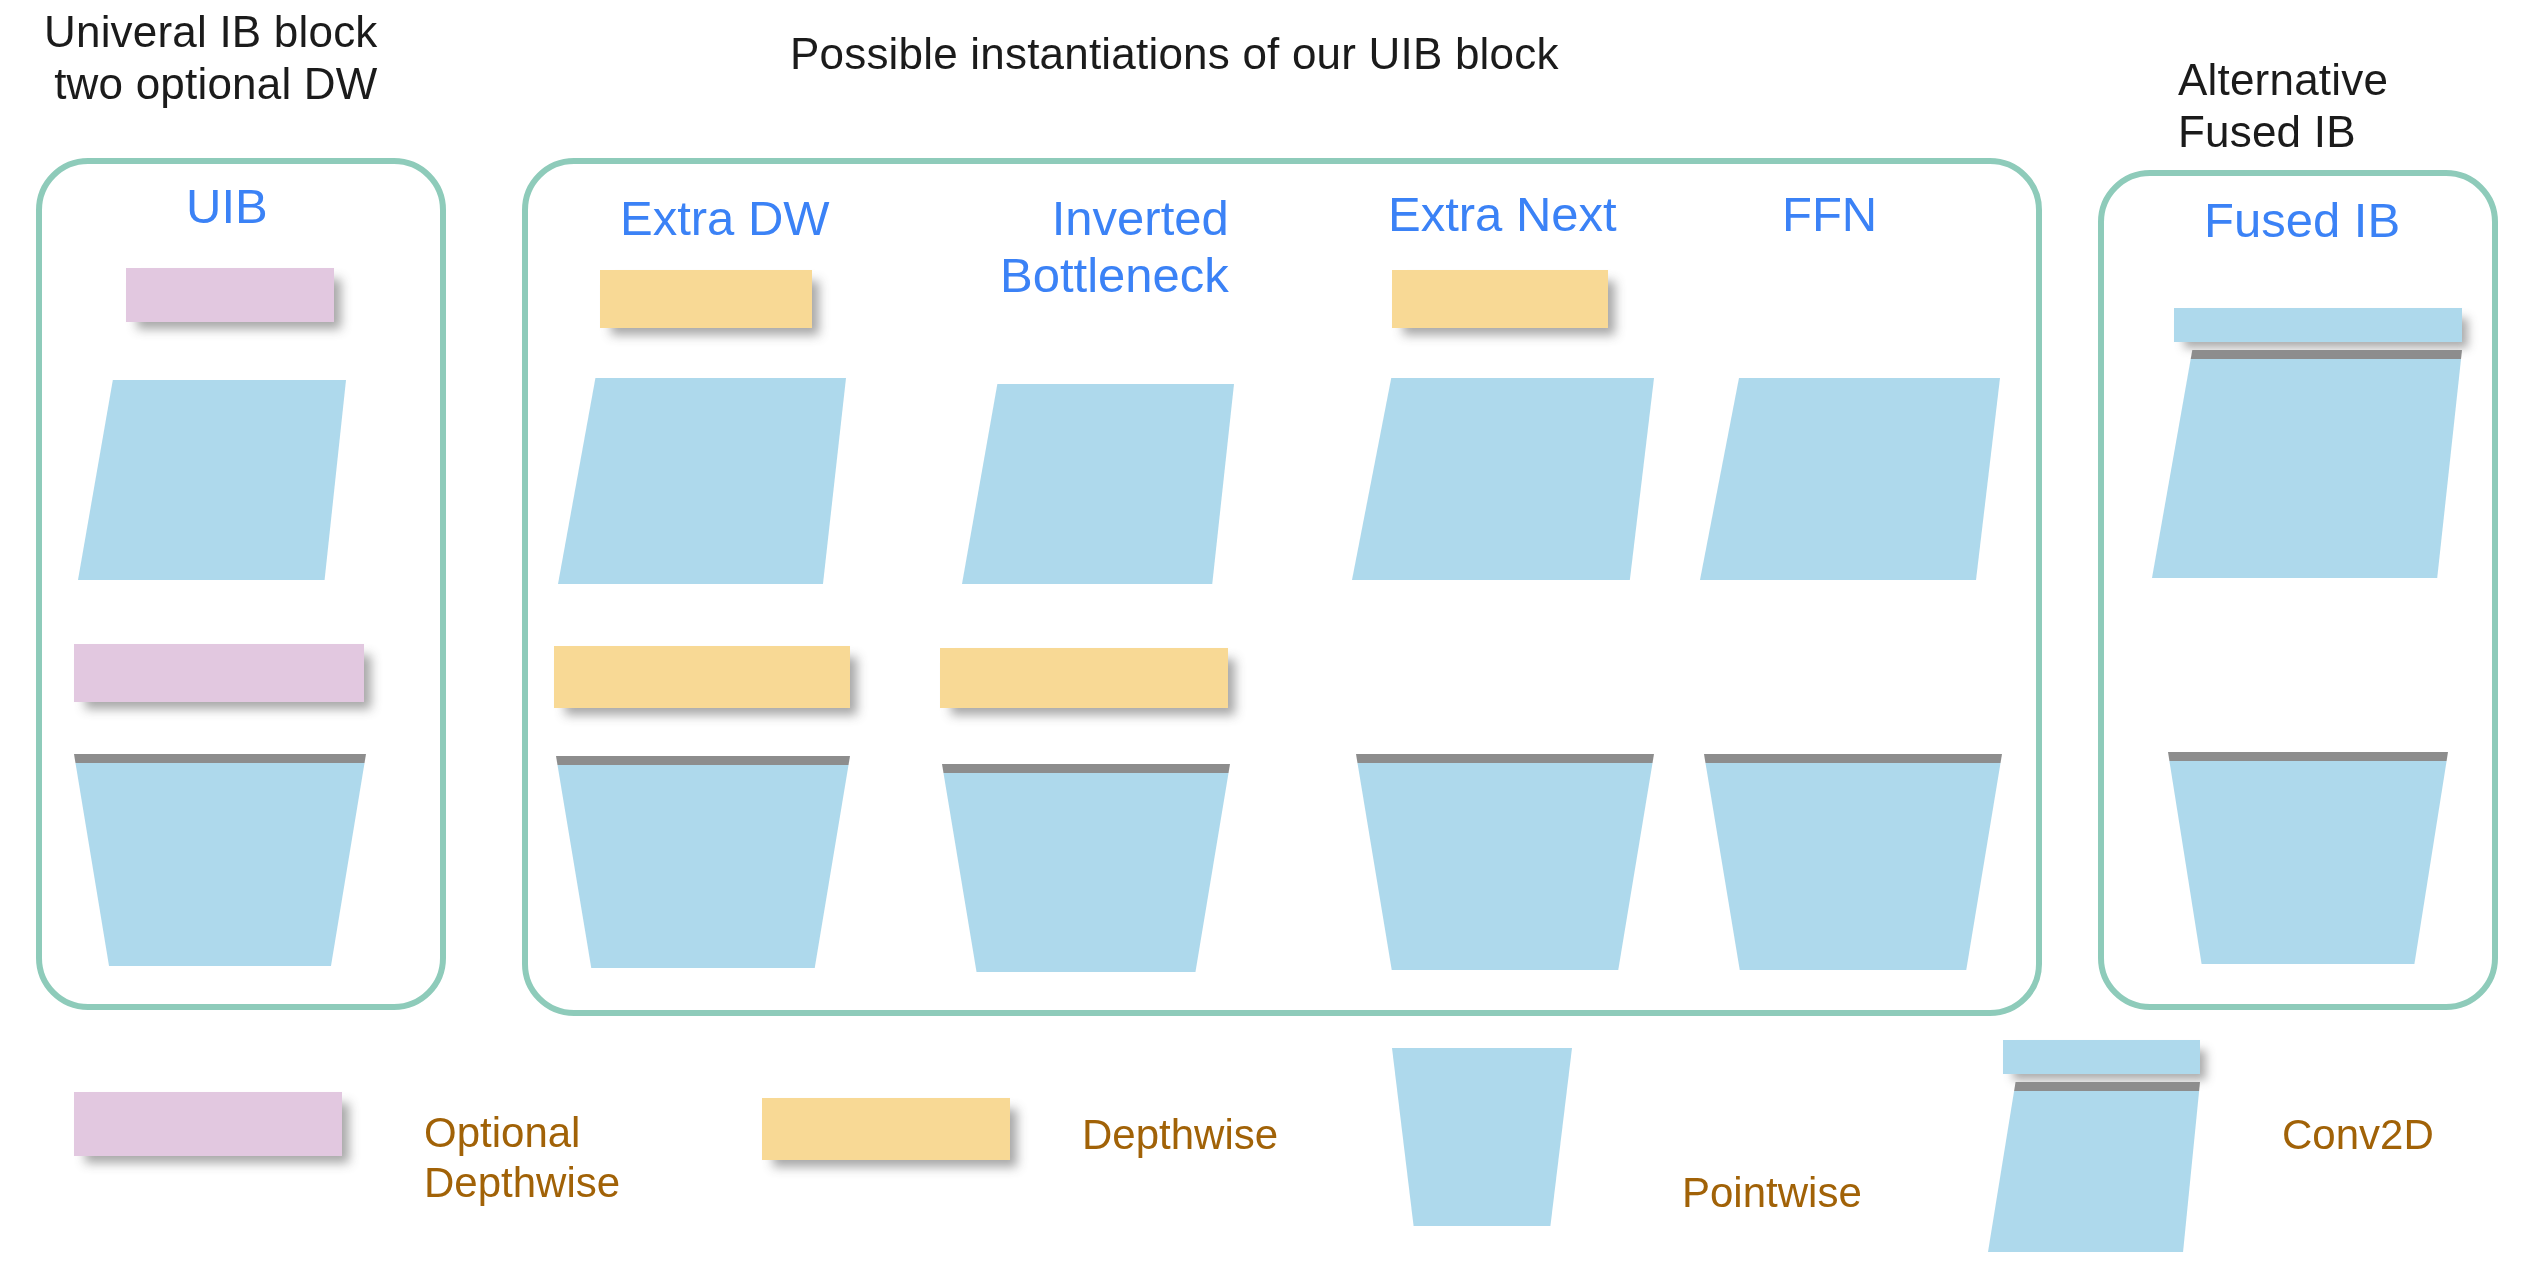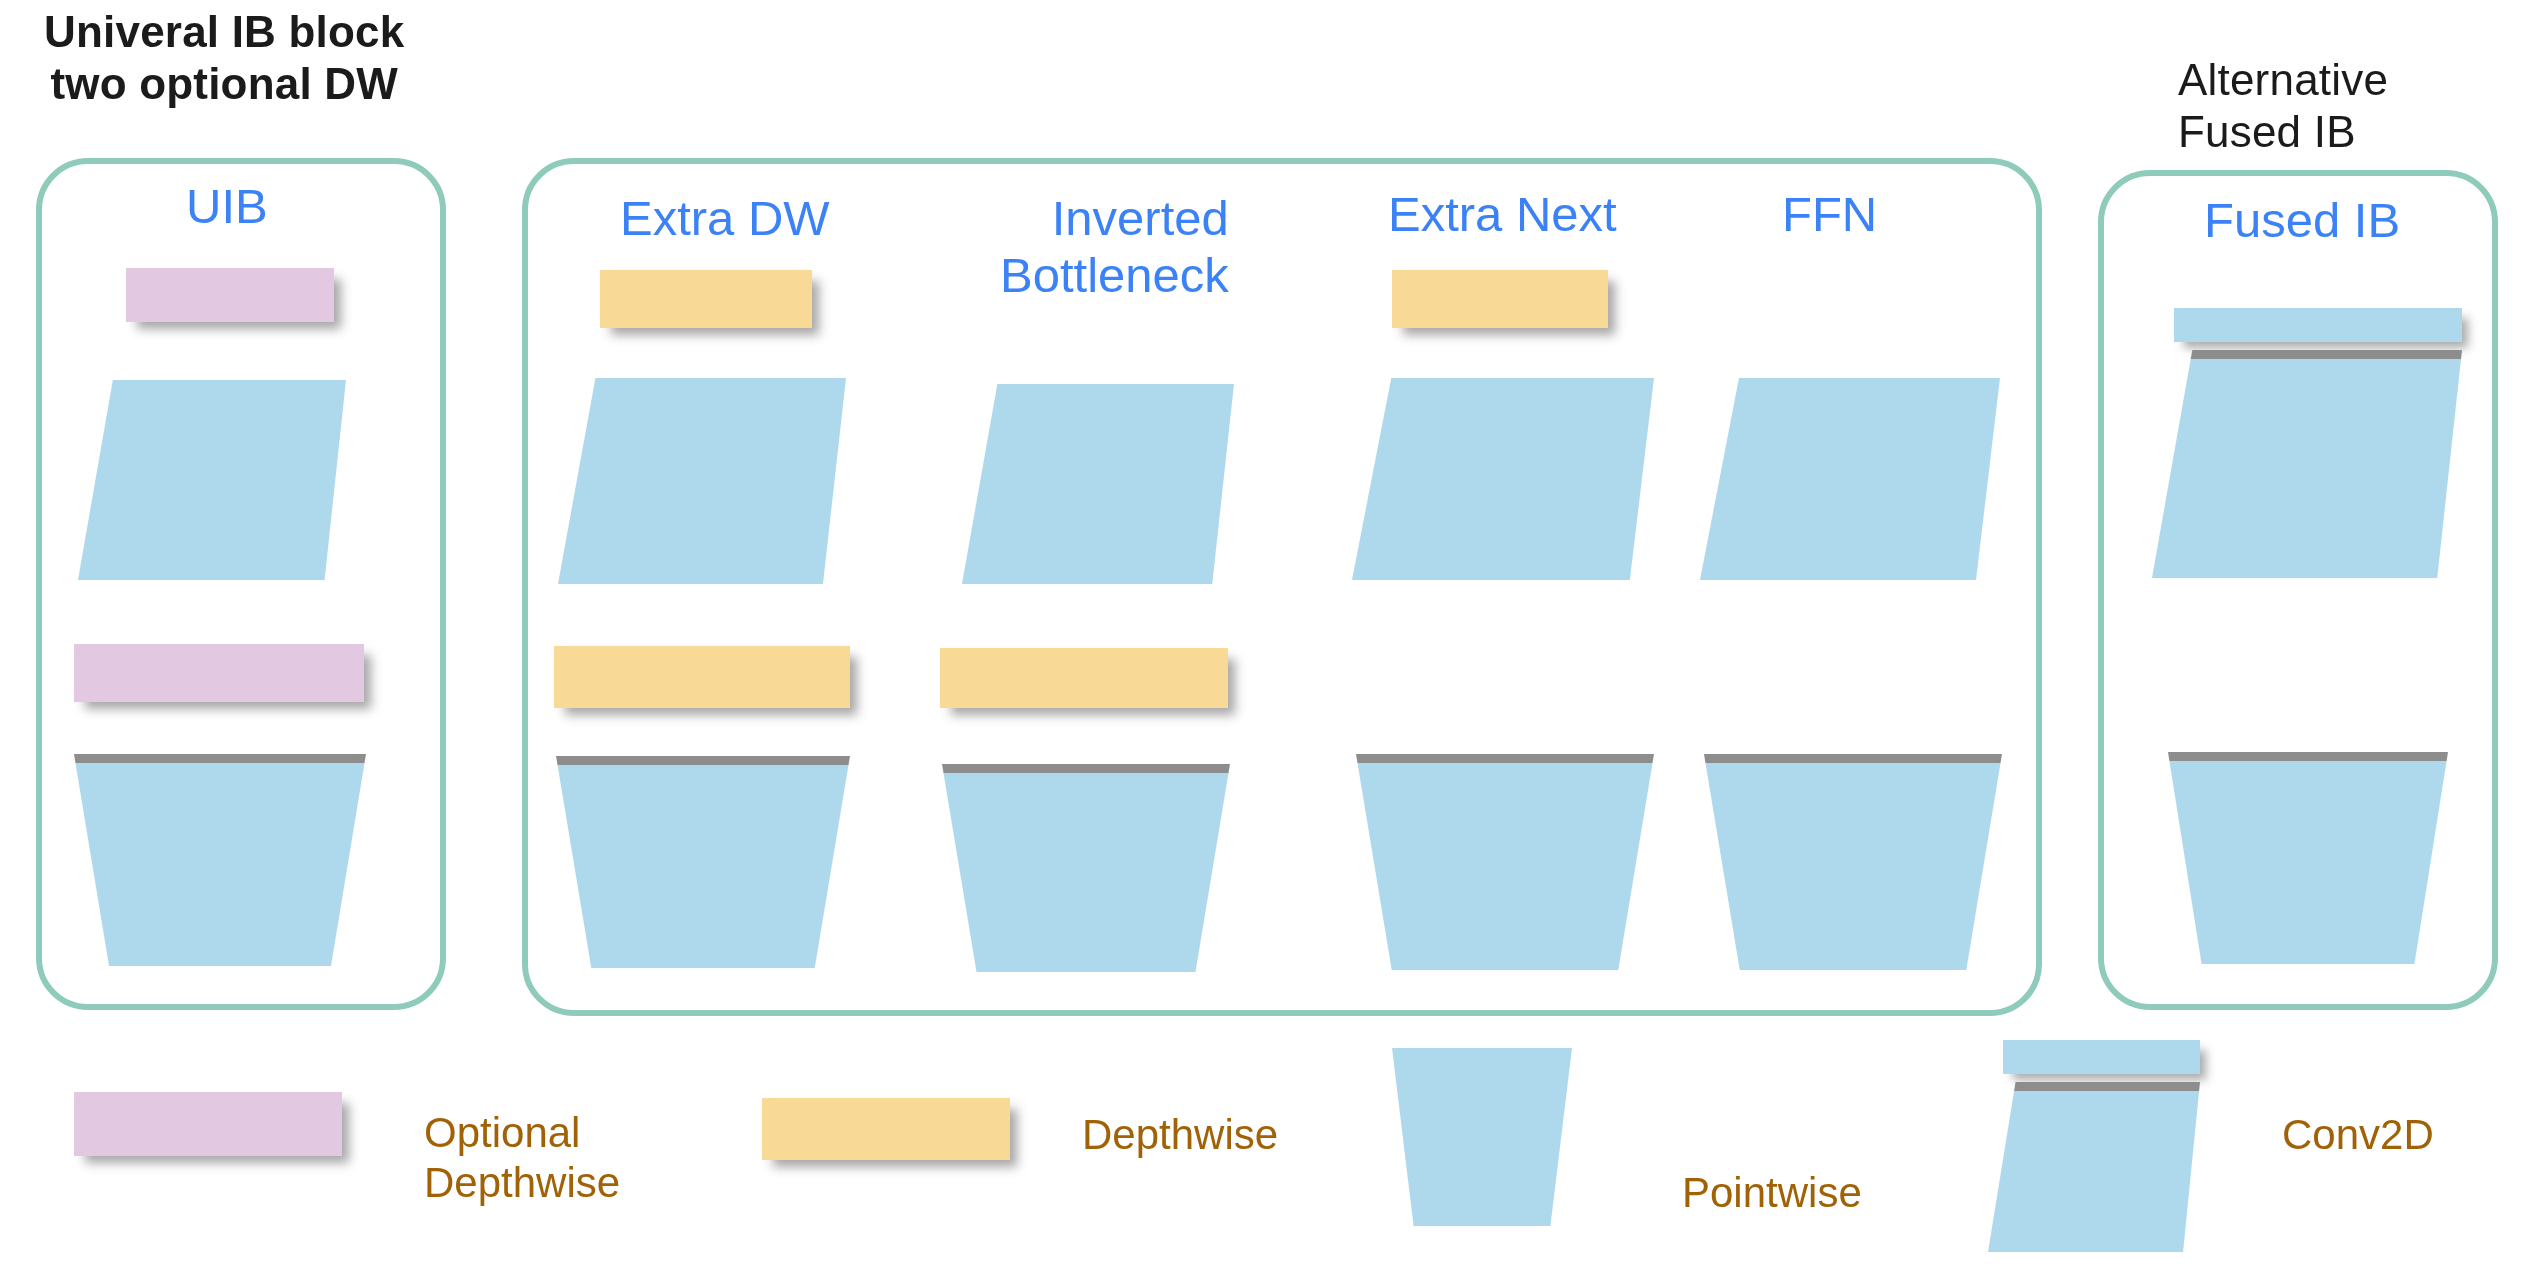--- a/index.html
+++ b/index.html
@@ -22,21 +22,21 @@
 
   
   .group-caption {
     position: absolute;
     font-size: 44px;
     line-height: 1.18;
     color: #1b1b1b;
     white-space: pre-line;
     letter-spacing: .2px;
   }
-  .caption-left   { left: 44px;  top: 6px;  text-align: center; font-weight: bold; }
+  .caption-left   { left: 44px;  top: 6px;  text-align: right; }
   .caption-mid    { left: 790px; top: 28px; text-align: left; }
   .caption-right  { left: 2178px; top: 6px; text-align: left; margin-top: 48px; }
 
   
   .group-box {
     position: absolute;
     border: 6px solid #8ecbba;
     border-radius: 52px;
     box-sizing: border-box;
     background: transparent;
@@ -124,20 +124,21 @@
   }
 </style>
 </head>
 <body>
 
 <div id="stage">
 
   <div class="group-caption caption-left">Univeral IB block
 two optional DW</div>
 
+  <div class="group-caption caption-mid">Possible instantiations of our UIB block</div>
 
   <div class="group-caption caption-right">Alternative
 Fused IB</div>
 
   <div class="group-box" id="box-uib"></div>
   <div class="group-box" id="box-inst"></div>
   <div class="group-box" id="box-fused"></div>
 
   <div class="col-title" style="left:186px; top:178px;">UIB</div>
 

